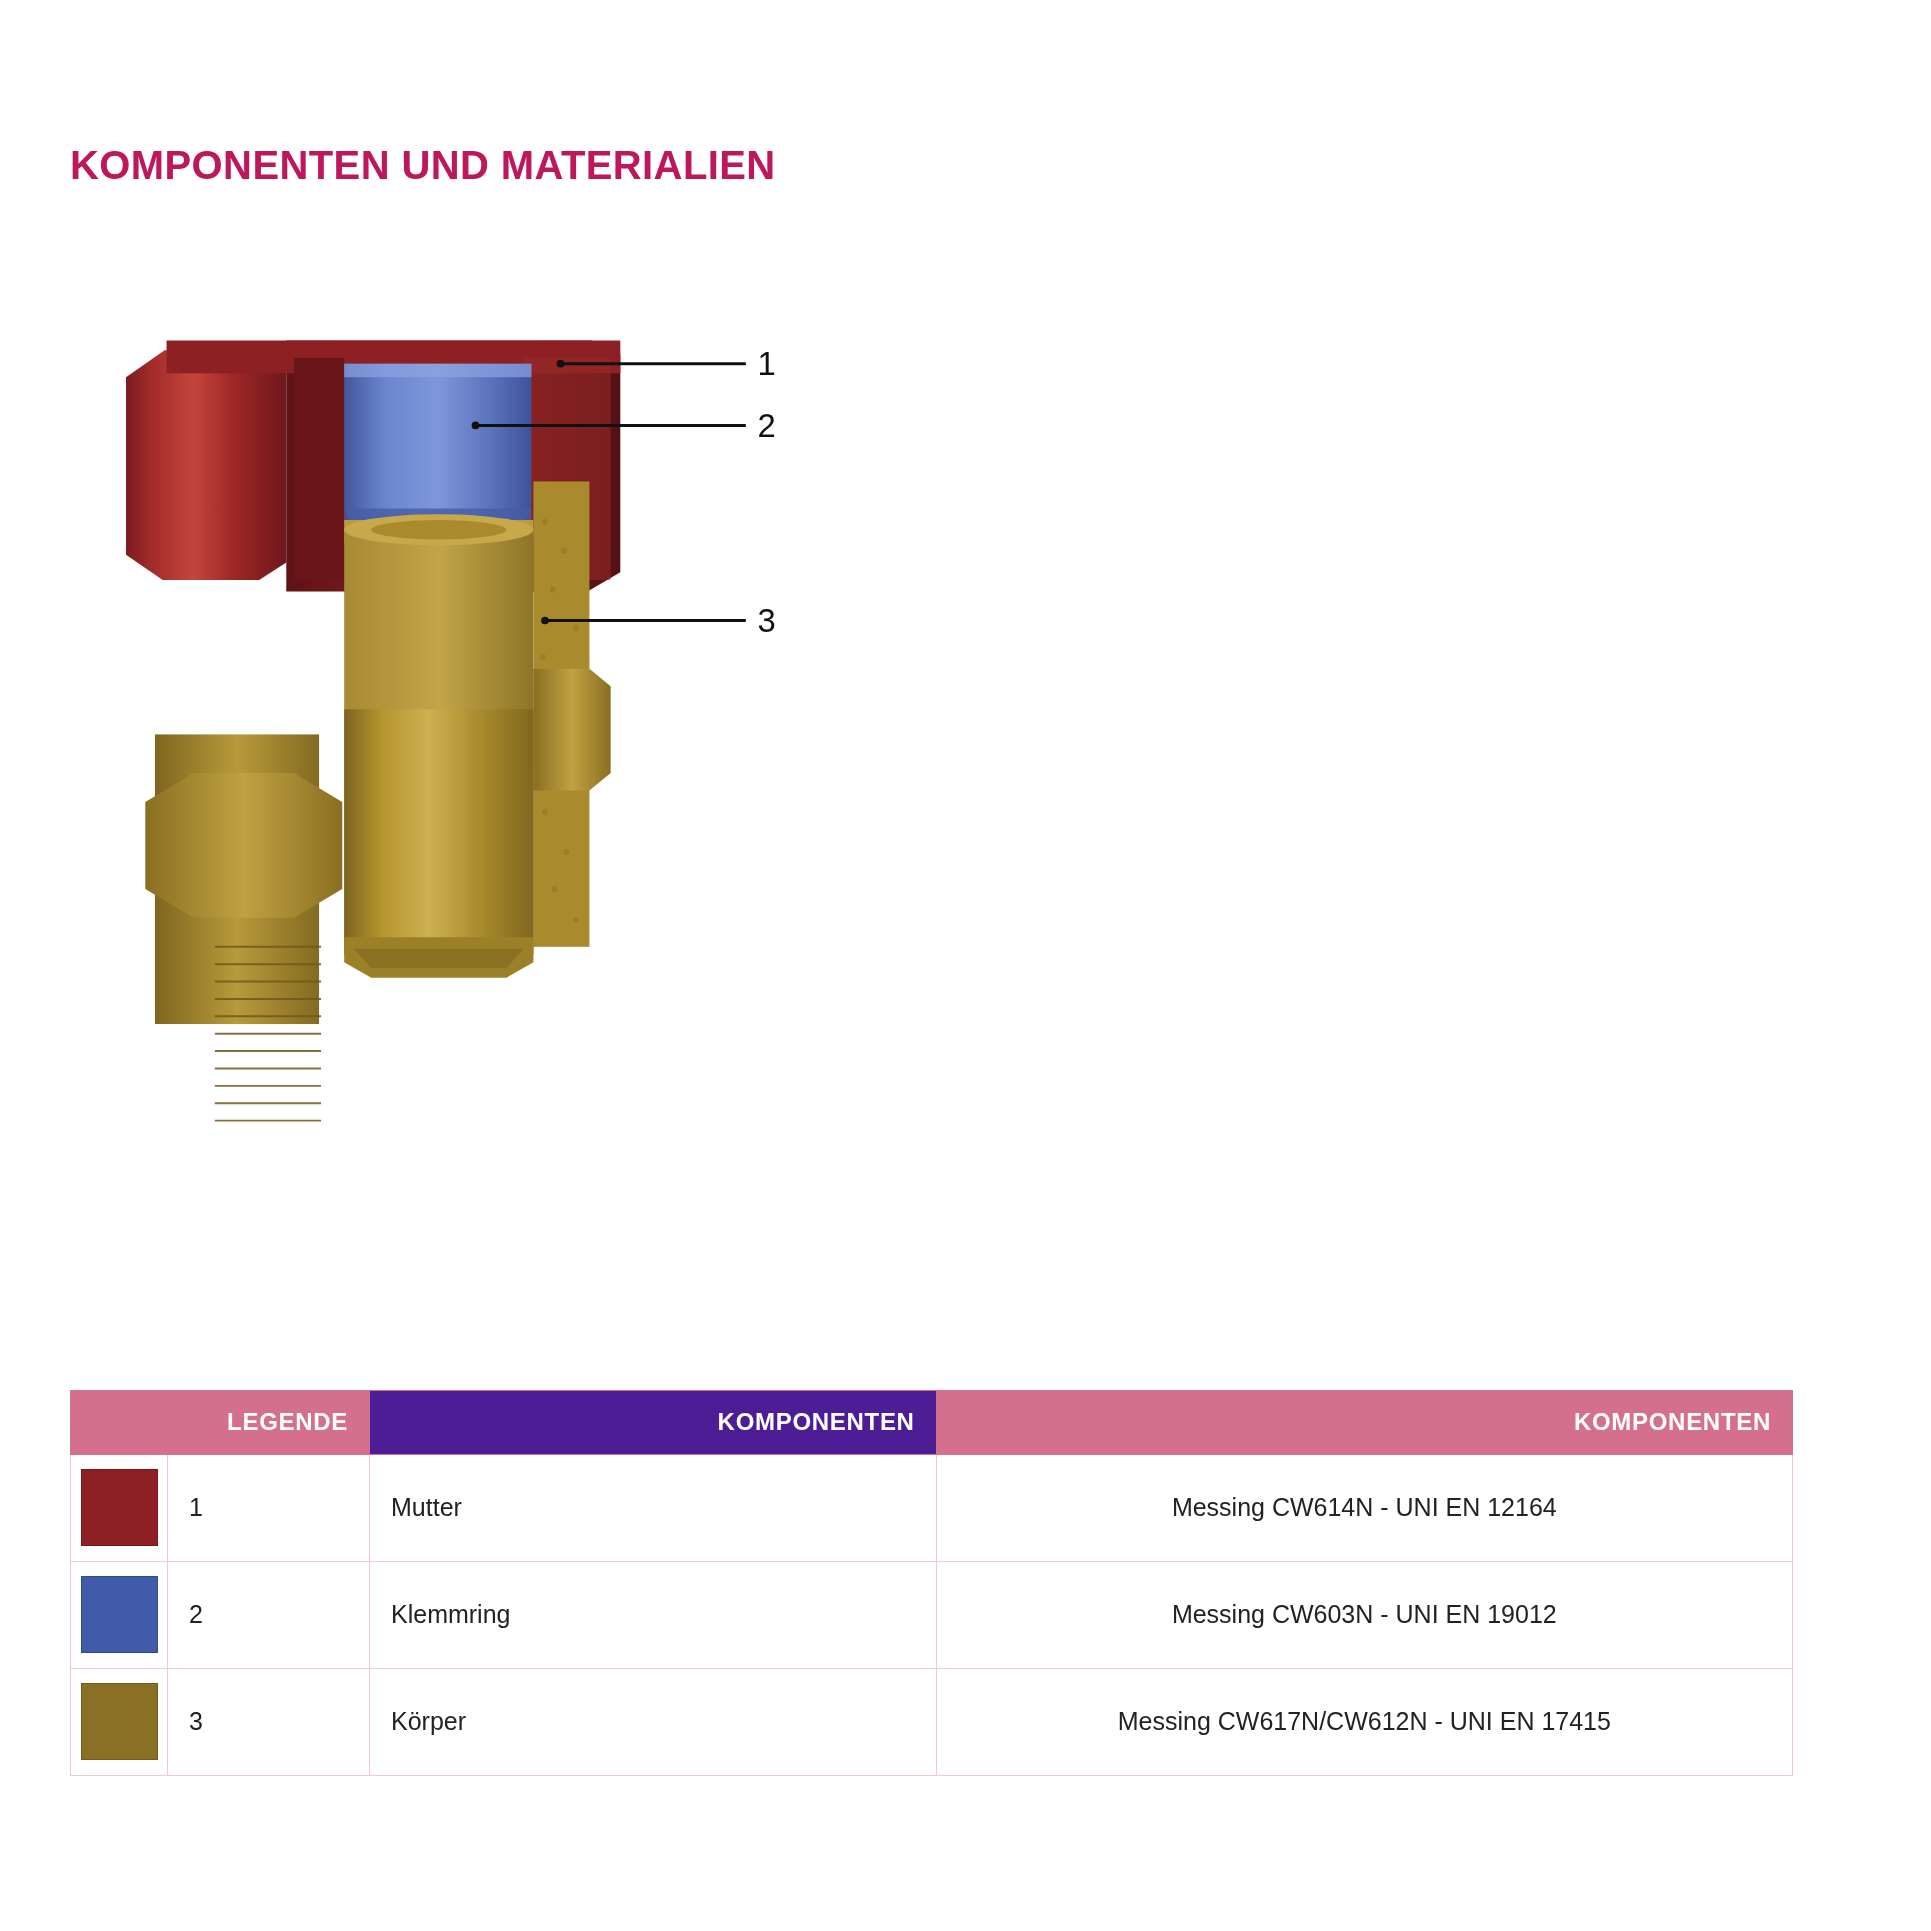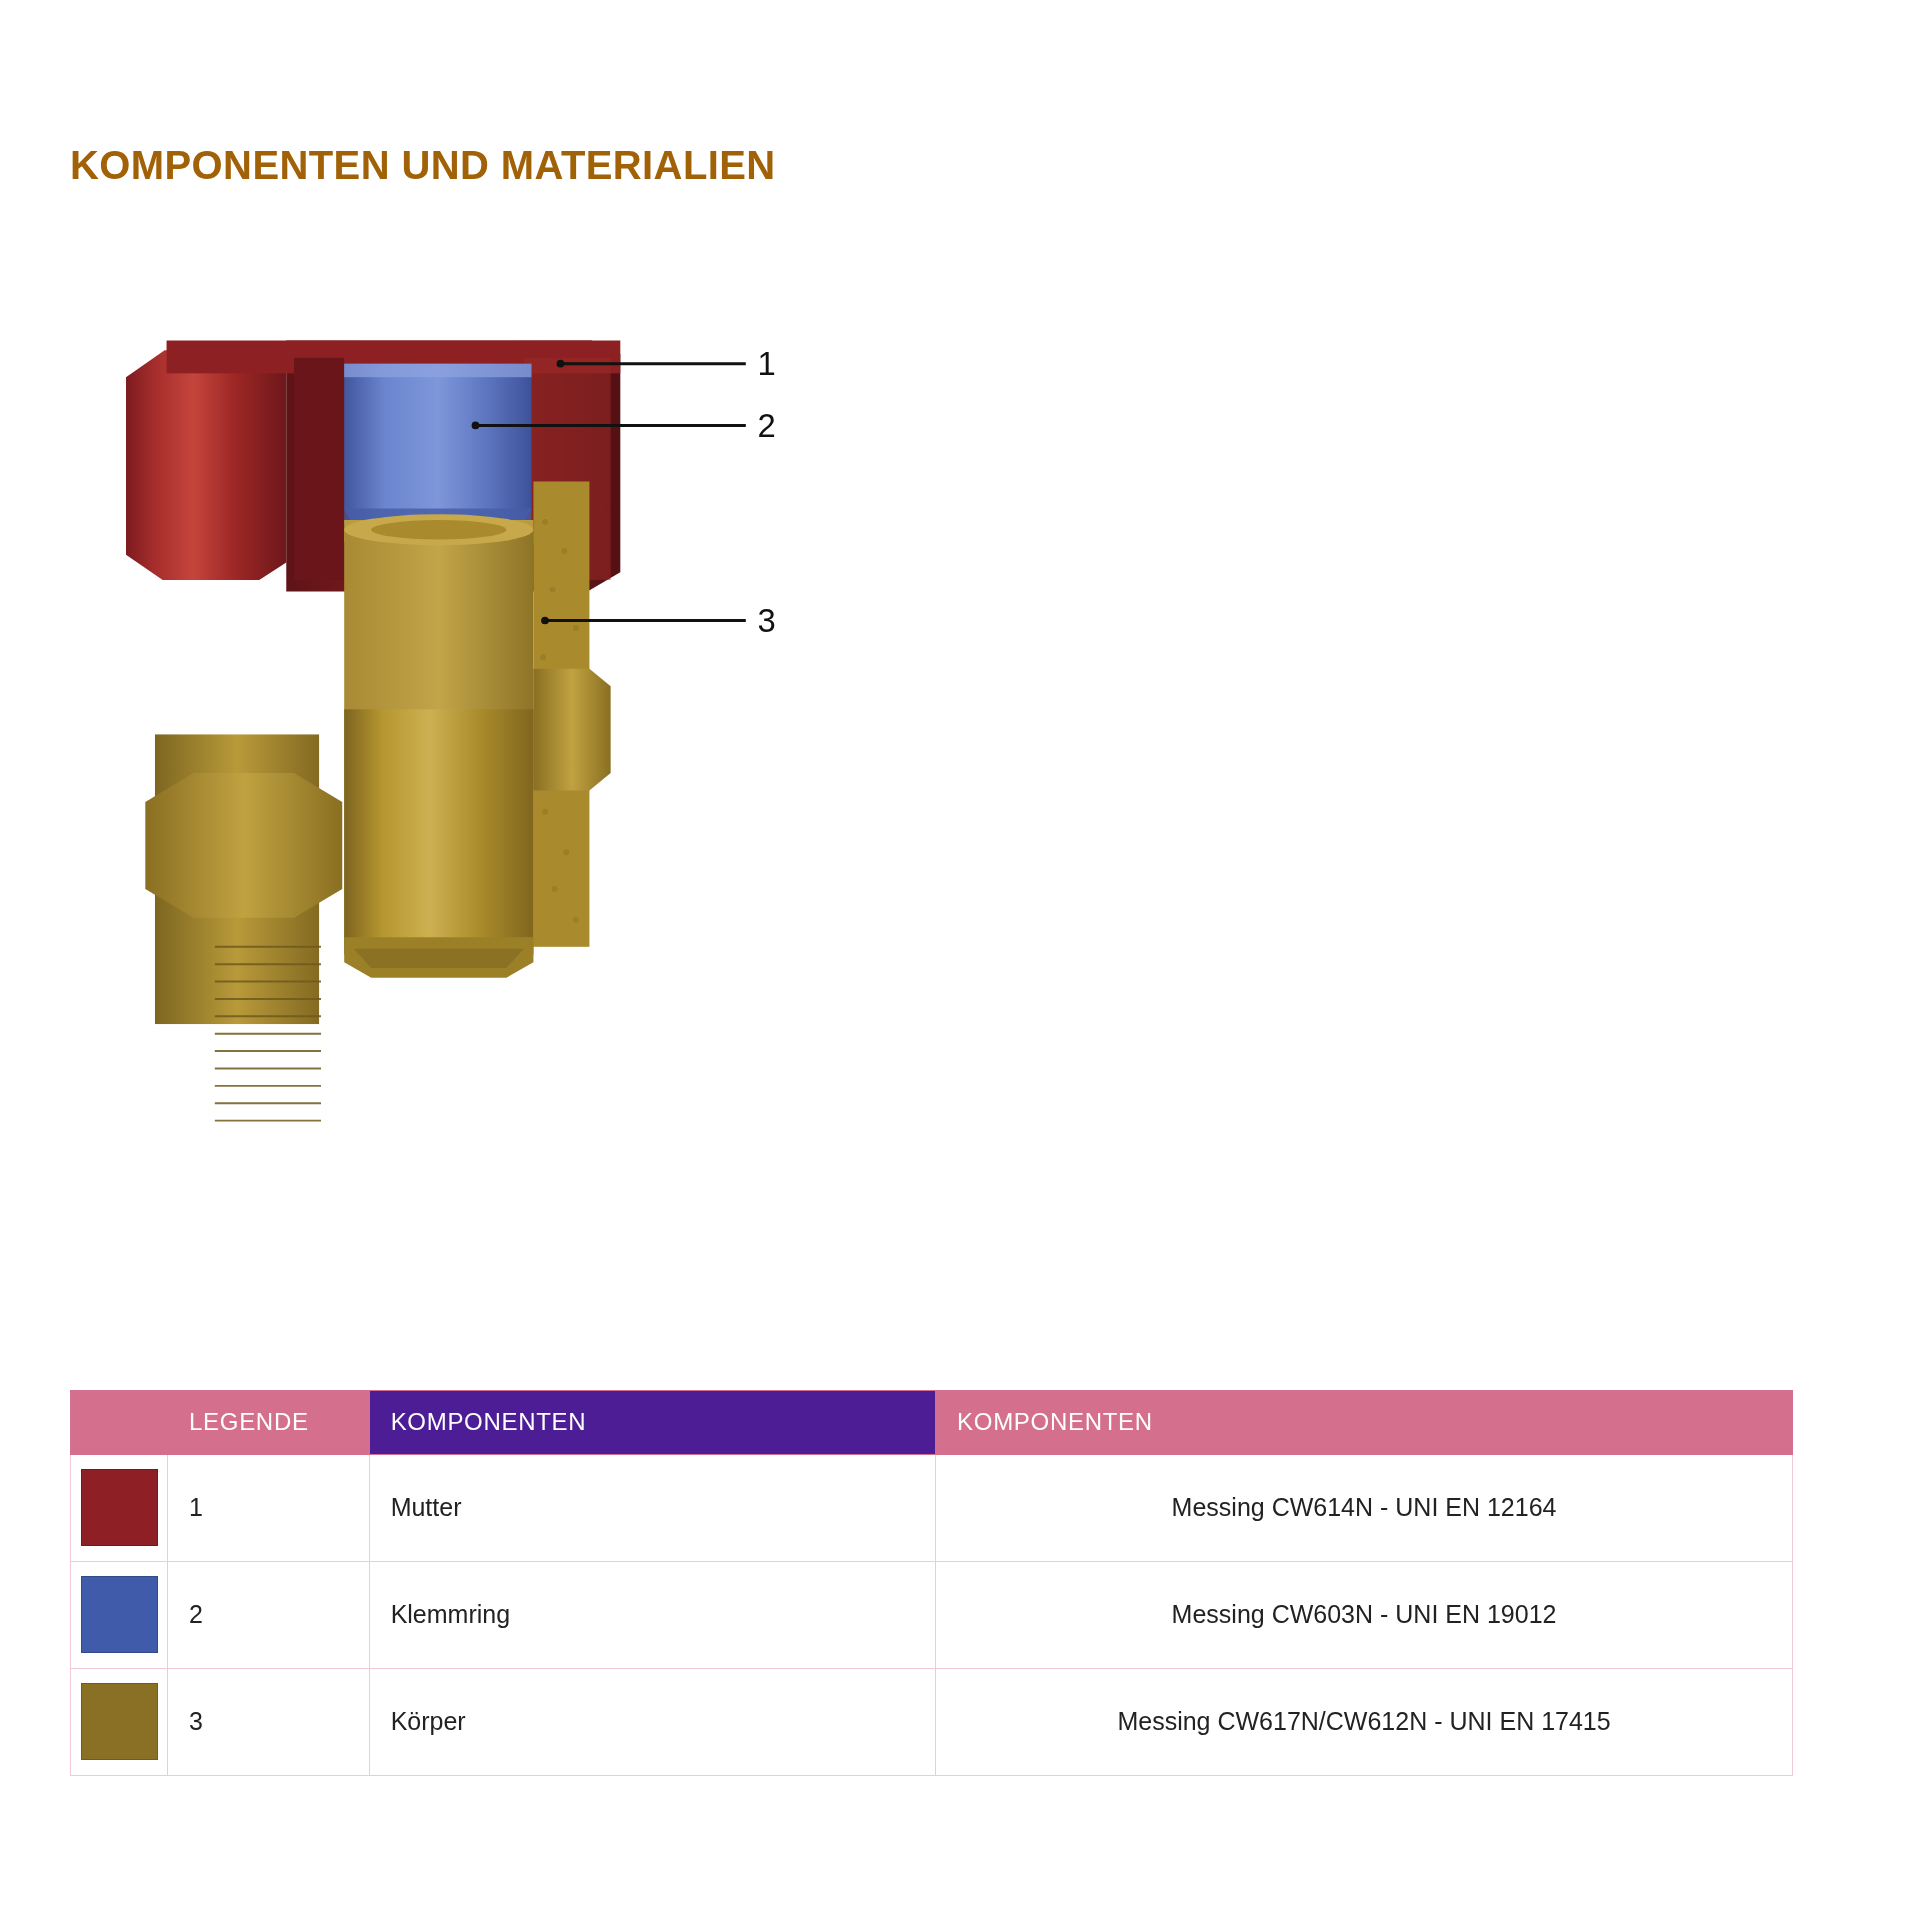--- a/index.html
+++ b/index.html
@@ -23,21 +23,21 @@
   }
 
   
   .page-title {
     position: absolute;
     left: 70px;
     top: 143px;
     font-size: 40px;
     font-weight: bold;
     letter-spacing: 0.4px;
-    color: #a16207;
+    color: #be185d;
     white-space: nowrap;
   }
 
   
   .figure {
     position: absolute;
     left: 70px;
     top: 319px;
     width: 1062px;
     height: 966px;
@@ -49,22 +49,22 @@
     position: absolute;
     left: 70px;
     top: 1390px;
     width: 1723px;
     border-collapse: collapse;
     font-size: 24px;
   }
   .legend-table thead th {
     background: #d4708e;
     color: #ffffff;
-    font-weight: normal;
-    text-align: left;
+    font-weight: bold;
+    text-align: right;
     letter-spacing: 0.7px;
     font-size: 24px;
     padding: 17.4px 21px;
     border: 1px solid #d4708e;
     height: 27px;
     margin-top: 43px;
   }
   .legend-table td {
     border: 1px solid #f2c9d6;
     padding: 0 21px;

